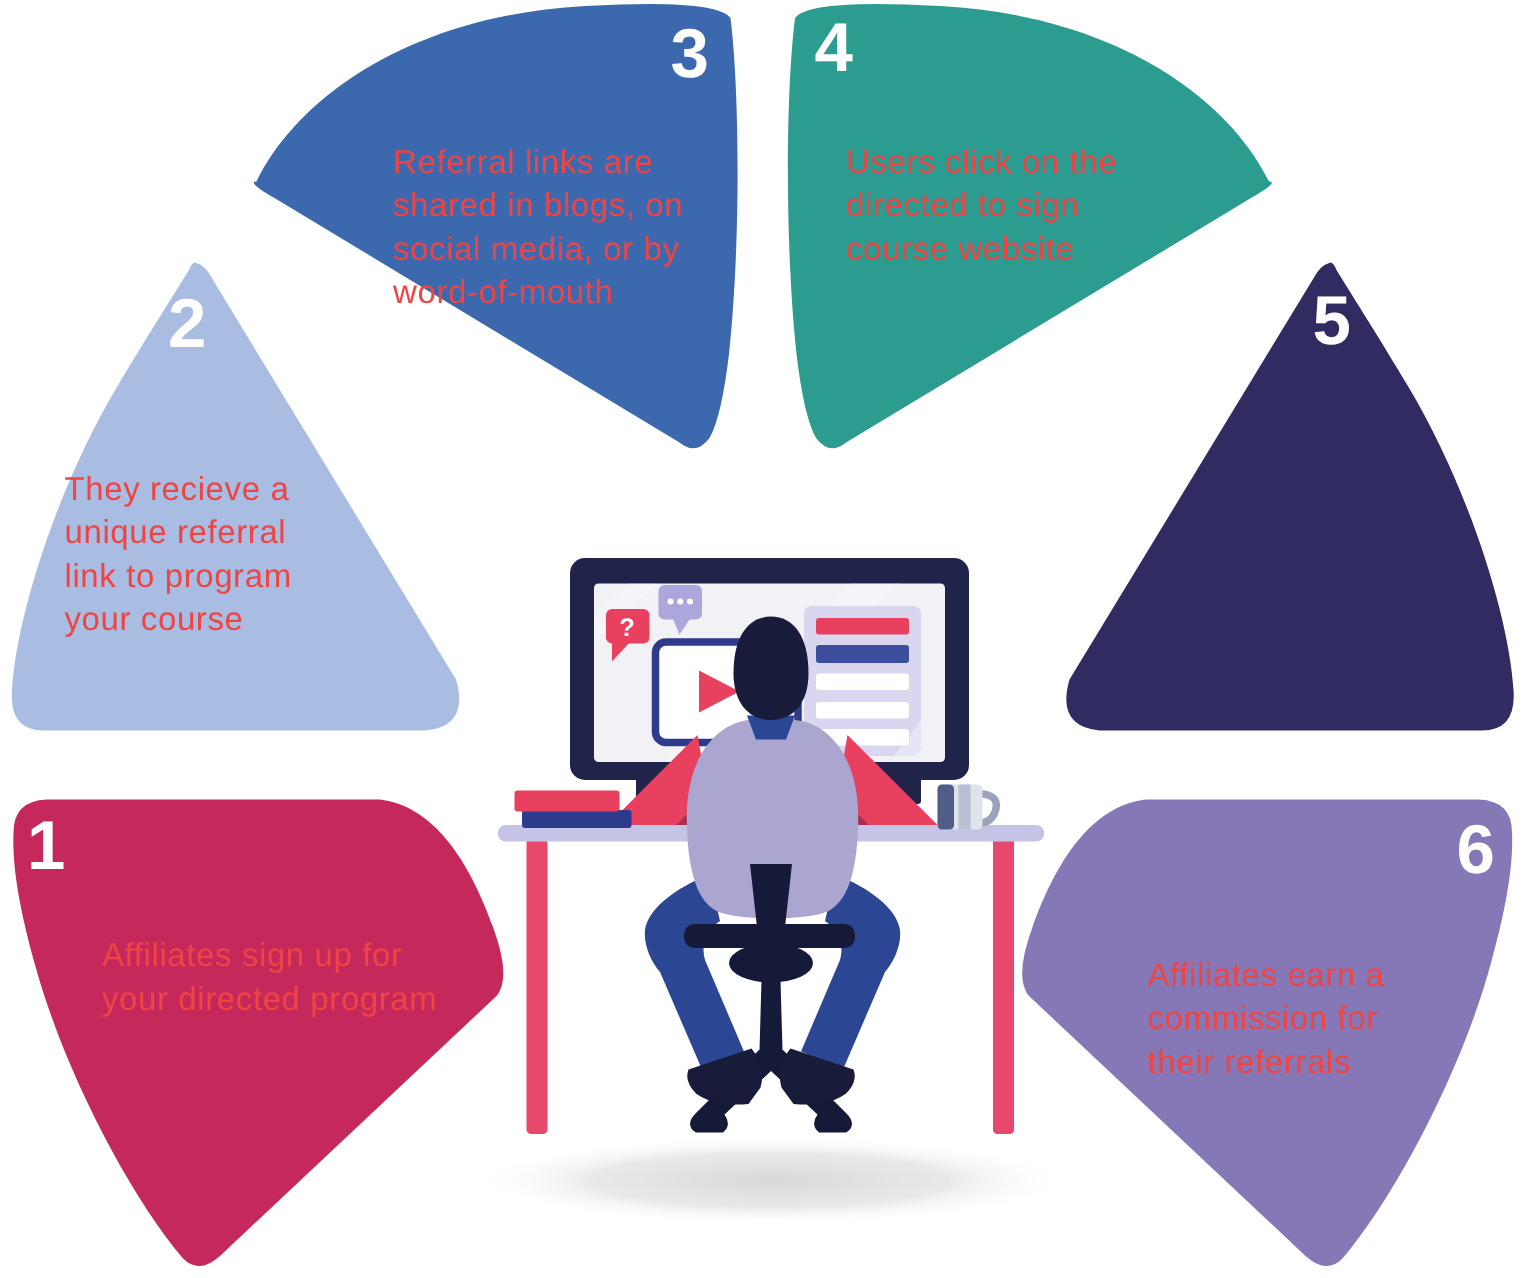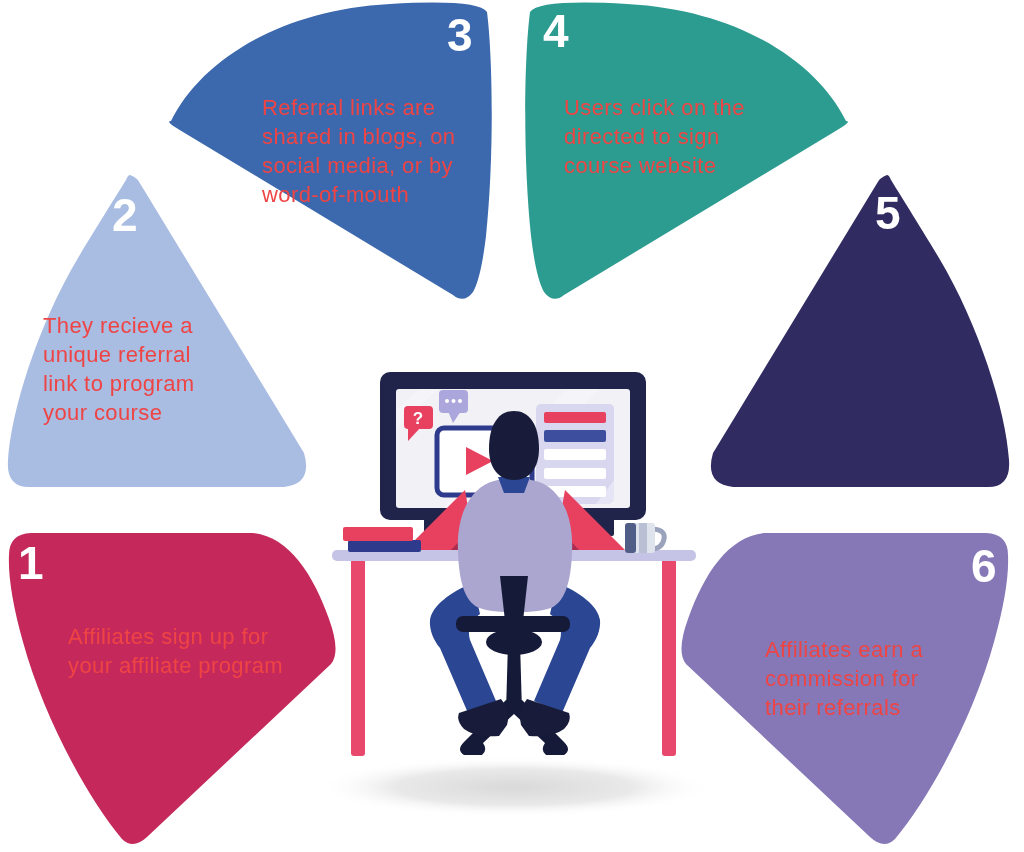--- a/index.html
+++ b/index.html
@@ -131,21 +131,21 @@
 
         <polygon points="498,477 530,477 524,493 504,493" fill="#2b4693"></polygon>
         <path d="M489,449 C489,424 499,411 514,411 C529,411 539,424 539,449 C539,467 530,480 514,480 C498,480 489,467 489,449 Z" fill="#181c3a"></path>
       </g>
     </g>
   </svg>
 
   <div id="n1" class="seg-num">1</div>
   <div id="t1" class="seg-text">
     <span>Affiliates sign up for</span>
-    <span>your affiliate program</span>
+    <span>your directed program</span>
   </div>
 
   <div id="n2" class="seg-num">2</div>
   <div id="t2" class="seg-text">
     <span>They recieve a</span>
     <span>unique referral</span>
     <span>link to program</span>
     <span>your course</span>
   </div>
 

